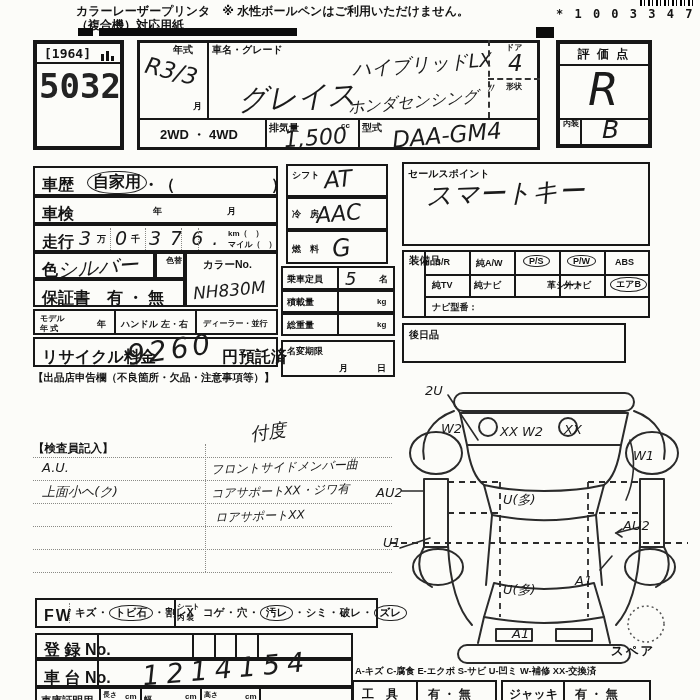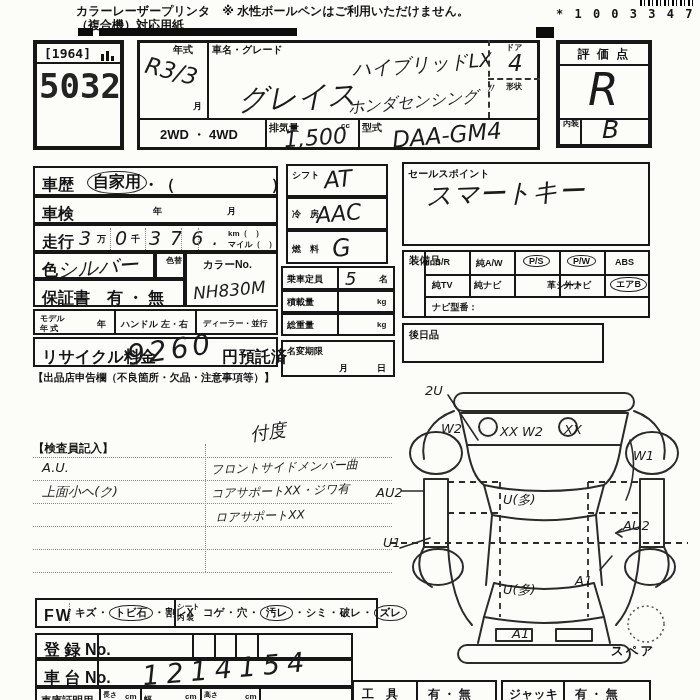--- a/index.html
+++ b/index.html
@@ -207,21 +207,21 @@
     <span class="sm" style="position:absolute; left:211px; top:5px;">ABS</span>
     <span class="sm" style="position:absolute; left:28px; top:27px;">純TV</span>
     <span class="sm" style="position:absolute; left:70px; top:27px;">純ナビ</span>
     <span class="sm" style="position:absolute; left:113px; top:27px;padding-left:30px;">革シート</span>
     <span class="sm" style="position:absolute; left:160px; top:27px;">外ナビ</span>
     <span class="sm circ" style="position:absolute; left:206px; top:25px;">エアB</span>
     <span class="sm" style="position:absolute; left:28px; top:49px;">ナビ型番：</span>
   </div>
 
   
-  <div class="box" style="left:402px; top:323px; width:202px; height:40px;">
+  <div class="box" style="left:402px; top:323px; width:224px; height:40px;">
     <span class="lbl" style="position:absolute; left:5px; top:3px; font-size:10px;">後日品</span>
   </div>
 
   
   <div class="abs lbl" style="left:33px; top:441px; font-size:11.5px;">【検査員記入】</div>
   <div class="hw" style="left:250px; top:420px; font-size:18px; transform:rotate(-8deg);">付度</div>
   <div class="dotline" style="left:33px; top:457px; width:359px;"></div>
   <div class="dotline" style="left:33px; top:480px; width:359px;"></div>
   <div class="dotline" style="left:33px; top:503px; width:359px;"></div>
   <div class="dotline" style="left:33px; top:526px; width:359px;"></div>
@@ -347,20 +347,21 @@
     <span class="vline" style="left:103px; top:0; height:22px;"></span>
     <span class="xs" style="position:absolute; left:107px; top:5px;">幅</span>
     <span class="xs" style="position:absolute; left:148px; top:3px;">cm</span>
     <span class="vline" style="left:163px; top:0; height:22px;"></span>
     <span class="xs vtext" style="position:absolute; left:167px; top:2px; font-size:7px;">高さ</span>
     <span class="xs" style="position:absolute; left:208px; top:3px;">cm</span>
     <span class="vline" style="left:222px; top:0; height:22px;"></span>
   </div>
 
   
+  <div class="abs sm" style="left:355px; top:665px; font-size:9.3px;">A-キズ C-腐食 E-エクボ S-サビ U-凹ミ W-補修 XX-交換済</div>
   <div class="box" style="left:352px; top:680px; width:145px; height:26px;">
     <span class="lbl" style="position:absolute; left:8px; top:4px; font-size:12px;">工　具</span>
     <span class="vline" style="left:62px; top:0; height:22px;"></span>
     <span class="lbl" style="position:absolute; left:74px; top:4px; font-size:12px;">有 ・ 無</span>
   </div>
   <div class="box" style="left:501px; top:680px; width:150px; height:26px;">
     <span class="lbl" style="position:absolute; left:6px; top:4px; font-size:12px;">ジャッキ</span>
     <span class="vline" style="left:60px; top:0; height:22px;"></span>
     <span class="lbl" style="position:absolute; left:72px; top:4px; font-size:12px;">有 ・ 無</span>
   </div>

